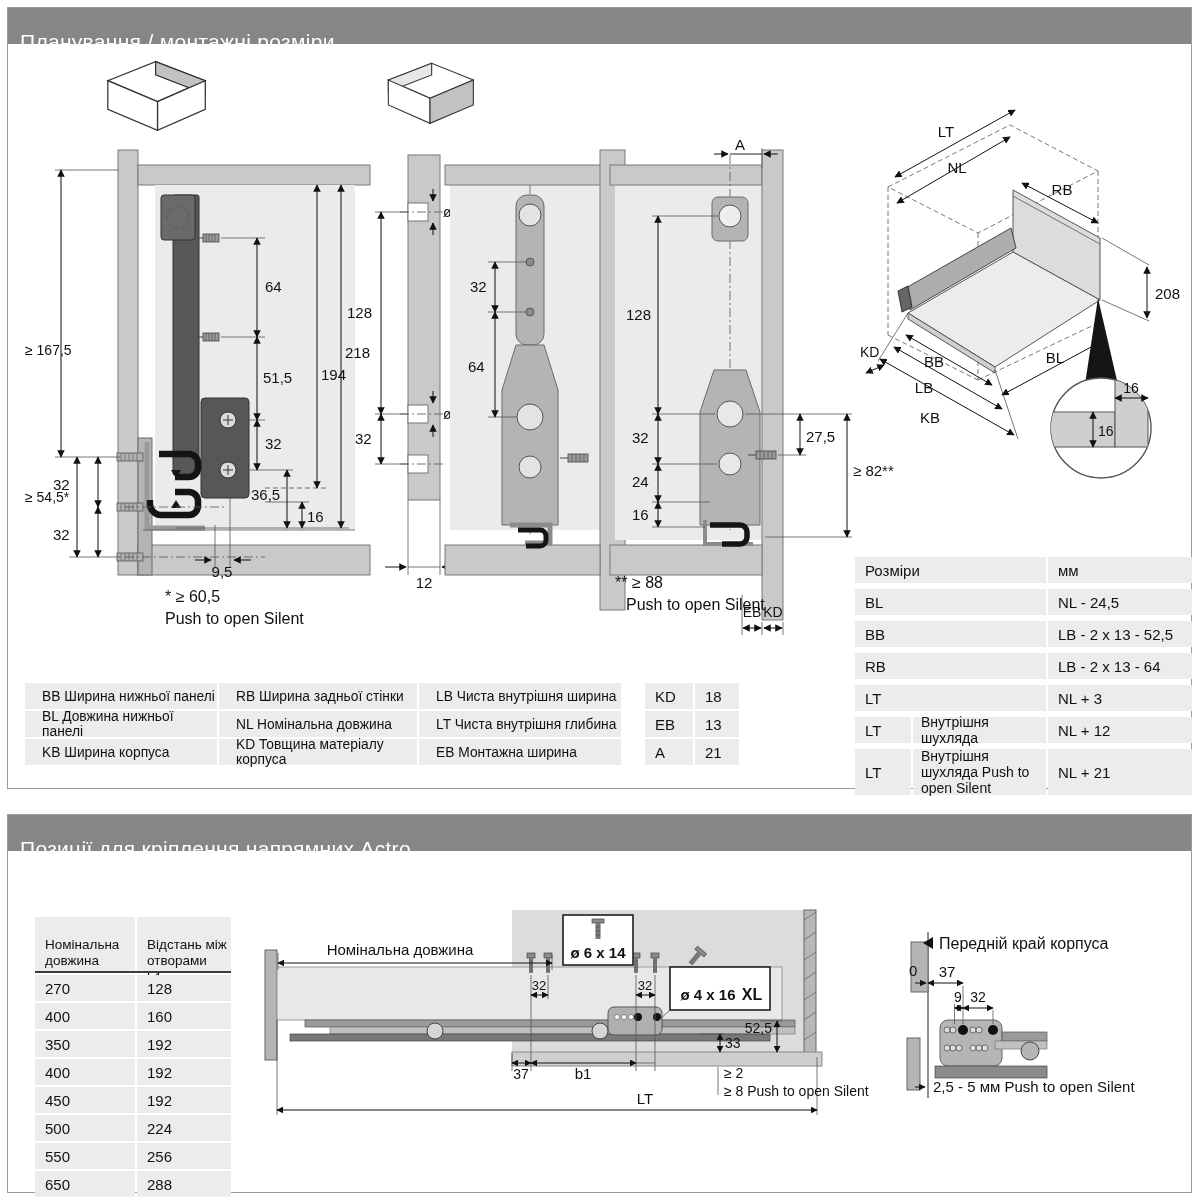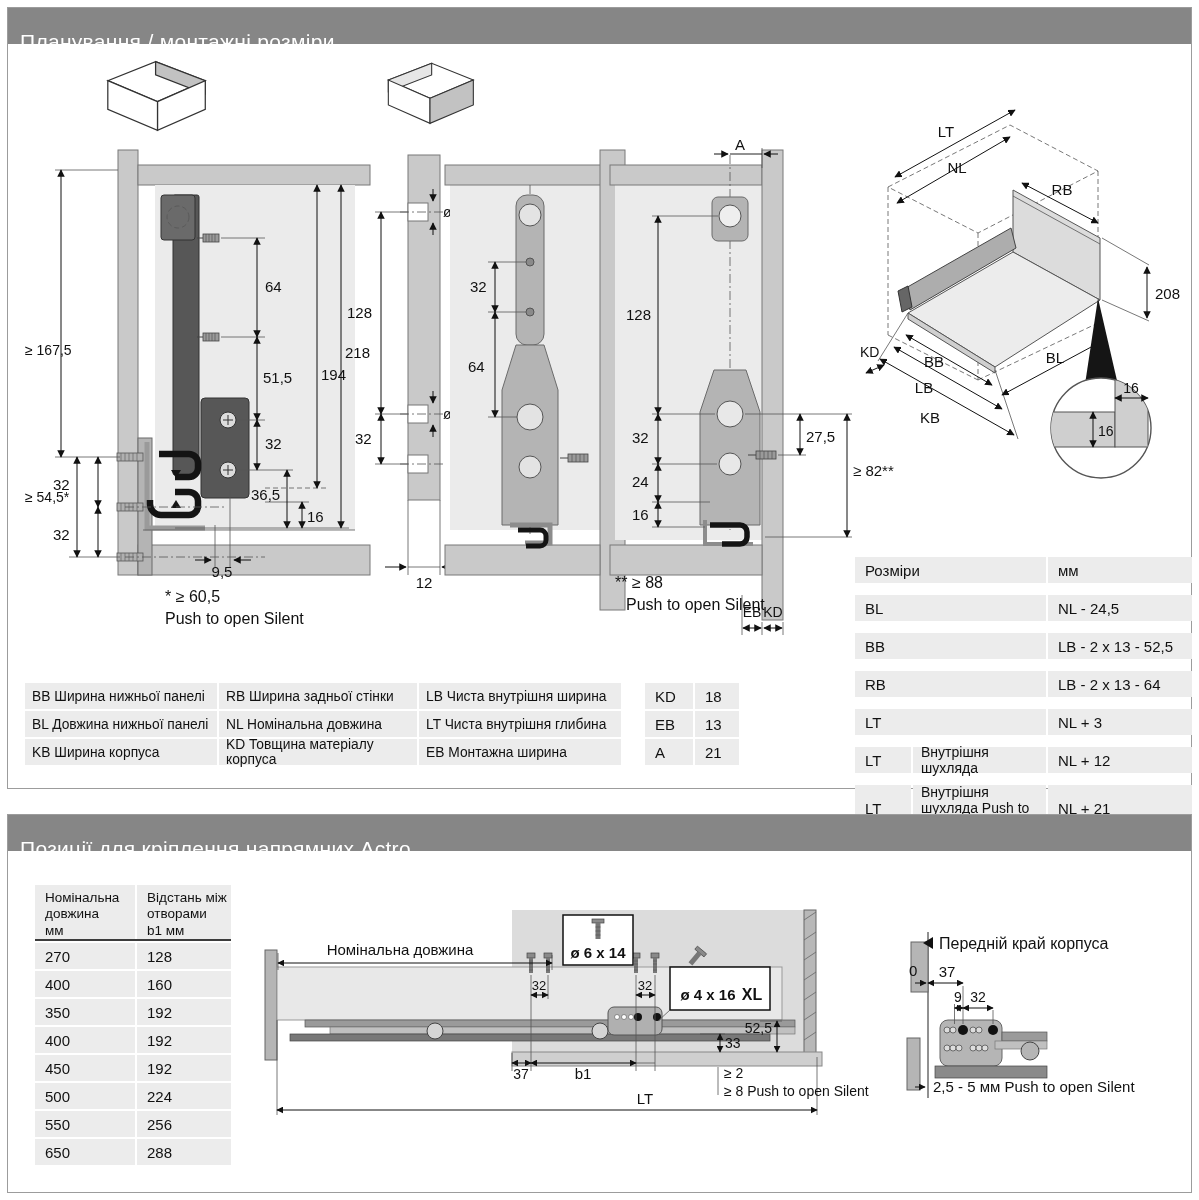--- a/index.html
+++ b/index.html
@@ -18,37 +18,37 @@
   .p{fill:#c9c9c9;stroke:#787878;stroke-width:1;}
   .pl{fill:#ebebeb;stroke:none;}
   .pm{fill:#b4b4b4;stroke:#6b6b6b;stroke-width:1;}
   .pd{fill:#575757;stroke:#333;stroke-width:1;}
   .wh{fill:#fff;stroke:#777;stroke-width:1;}
   .ln{stroke:#222;stroke-width:1;fill:none;}
   .lt2{stroke:#555;stroke-width:.8;fill:none;}
   .dsh{stroke-dasharray:5 3;}
   .cl{stroke-dasharray:9 3 2 3;}
   .dim{stroke:#111;stroke-width:1;fill:none;}
-  .dtable{left:847px;top:549px;width:337px;display:flex;flex-direction:column;gap:12px;font-size:15px;}
+  .dtable{left:847px;top:549px;width:337px;display:flex;flex-direction:column;gap:6px;font-size:15px;}
   .trow{display:flex;gap:2px;}
   .cell{background:#ececec;display:flex;align-items:center;padding-left:10px;box-sizing:border-box;height:26px;}
   .c-span{width:191px;}
   .c-code{width:56px;}
   .c-desc{width:133px;font-size:14px;line-height:1.15;padding-left:8px;}
   .c-val{flex:1;}
   .tall{height:46px;}
   .legend{left:17px;top:675px;width:596px;display:grid;grid-template-columns:192px 198px 202px;gap:2px;font-size:13.8px;}
-  .legend .cell{height:26px;padding-left:7px;}
+  .legend .cell{height:26px;padding-left:17px;}
   .atable{left:637px;top:675px;display:flex;flex-direction:column;gap:2px;font-size:15px;}
   .atable .cell{padding-left:10px;}
   .a-code{width:48px;}
   .a-val{width:44px;text-align:center;}
   .ltable{left:27px;top:70px;width:196px;display:flex;flex-direction:column;font-size:15px;}
   .lhead{display:flex;gap:2px;border-bottom:2px solid #3c3c3c;}
-  .lhead .cell{height:54px;font-size:13.5px;line-height:1.22;align-items:flex-start;padding-top:5px;display:block;}
+  .lhead .cell{height:54px;font-size:13.5px;line-height:1.22;align-items:flex-start;padding-top:20px;display:block;margin-top:32px;}
   .lbody{display:flex;flex-direction:column;gap:2px;margin-top:2px;}
   .l1{width:100px;}.l2{width:94px;}
   .lrow{display:flex;gap:2px;}
   .lrow .cell{height:26px;}
 </style>
 </head>
 <body>
 
 <div class="section" id="sec1">
   <div class="sec-header">Планування / монтажні розміри</div>

